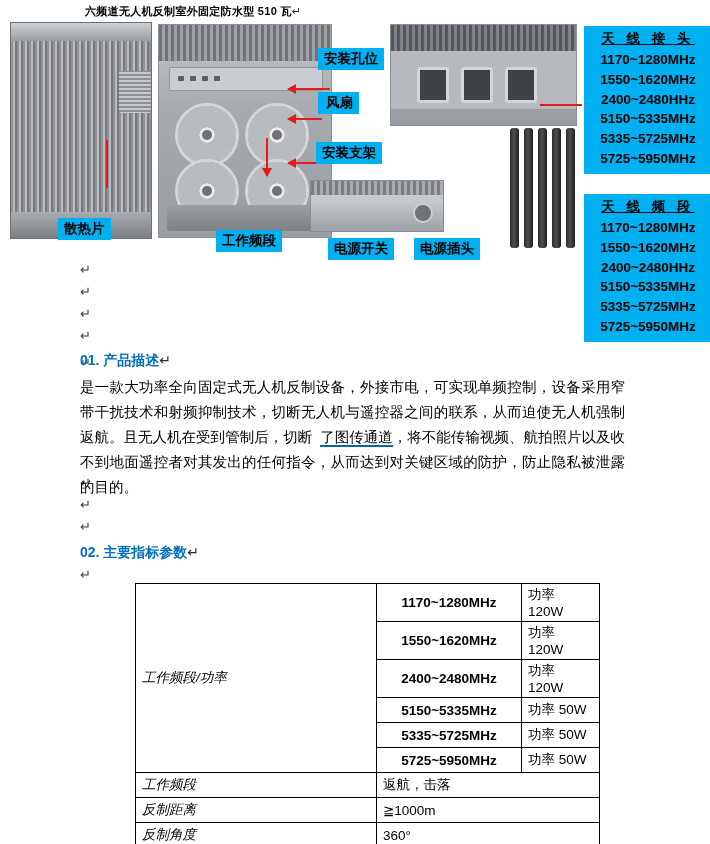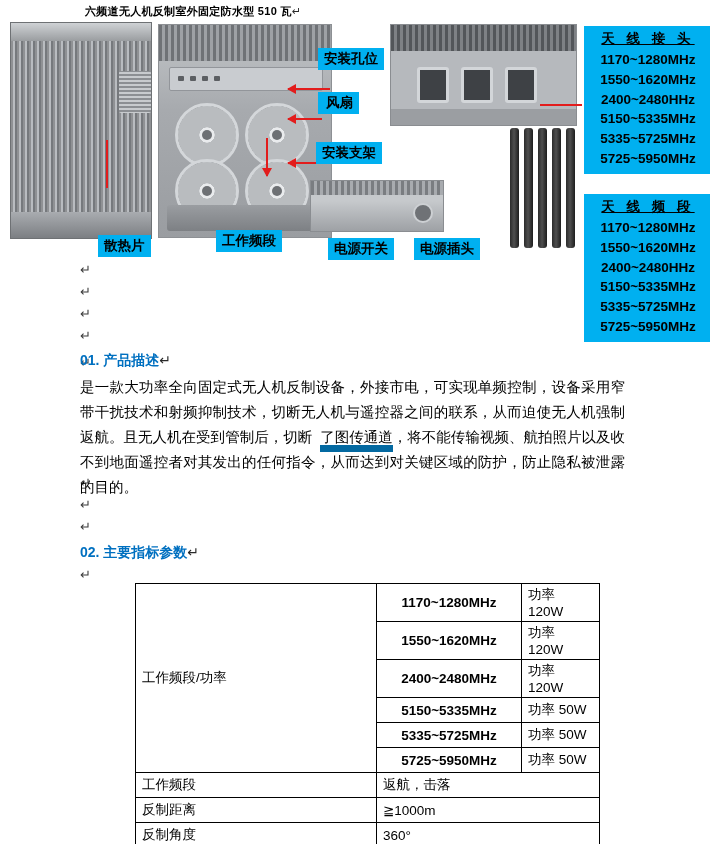--- a/index.html
+++ b/index.html
@@ -238,40 +238,40 @@
   }
   .body-text {
     position: absolute;
     left: 80px;
     top: 375px;
     width: 545px;
     font-size: 14.5px;
     line-height: 25px;
     text-align: justify;
   }
-  .ul { border-bottom: 7px solid #0369a1; margin-left: 8px; }
+  .ul { border-bottom: 2px solid #0369a1; margin-left: 8px; }
 
   
   .spec-table {
     position: absolute;
     left: 135px;
     top: 583px;
     width: 465px;
     border-collapse: collapse;
     font-size: 13.5px;
   }
   .spec-table td {
     border: 1px solid #000;
     padding: 2px 6px;
     height: 20px;
     vertical-align: middle;
   }
   .c-freq { width: 132px; text-align: center; font-weight: bold; }
   .c-pow  { text-align: left; padding-left: 10px; }
-  .c-label { width: 228px; }
+  .c-label { width: 228px; font-style: italic; }
 </style>
 </head>
 <body>
 
 <div class="doc-title">
   <span>六频道无人机反制室外固定防水型 510 瓦</span><span class="pilcrow">↵</span>
 </div>
 
 <div class="photo heatsink">
   <div class="heatsink-cap"></div>
@@ -316,21 +316,21 @@
 </div>
 
 <div class="arrow left" style="left:288px; top:88px; width:42px;"></div>
 <div class="arrow left" style="left:288px; top:118px; width:34px;"></div>
 <div class="arrow left" style="left:288px; top:162px; width:34px;"></div>
 <div class="arrow-v" style="left:266px; top:176px; height:38px; transform: rotate(180deg); transform-origin: top center;"></div>
 
 <div class="label" style="left:318px; top:48px;">安装孔位</div>
 <div class="label" style="left:318px; top:92px;padding-left:8px;">风扇</div>
 <div class="label" style="left:300px; top:142px;margin-left:16px;">安装支架</div>
-<div class="label" style="left:58px;  top:235px;margin-left:40px;">散热片</div>
+<div class="label" style="left:58px;  top:218px;">散热片</div>
 <div class="label" style="left:216px; top:230px;">工作频段</div>
 <div class="label" style="left:328px; top:238px;">电源开关</div>
 <div class="label" style="left:414px; top:238px;">电源插头</div>
 
 <div class="freq-box" style="left:584px; top:26px;">
   <div class="hdr">天 线 接 头</div>
   <div>1170~1280MHz</div>
   <div>1550~1620MHz</div>
   <div>2400~2480HHz</div>
   <div>5150~5335MHz</div>

